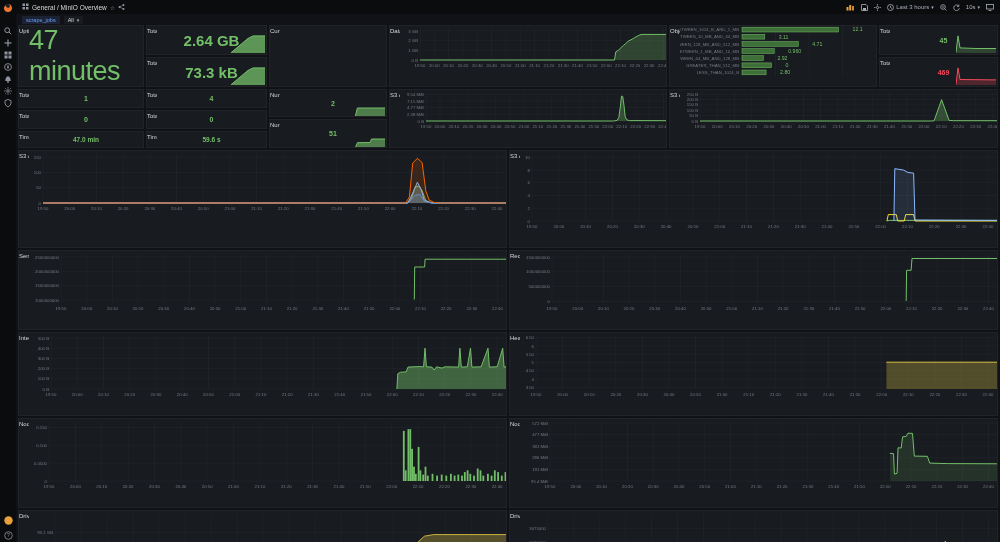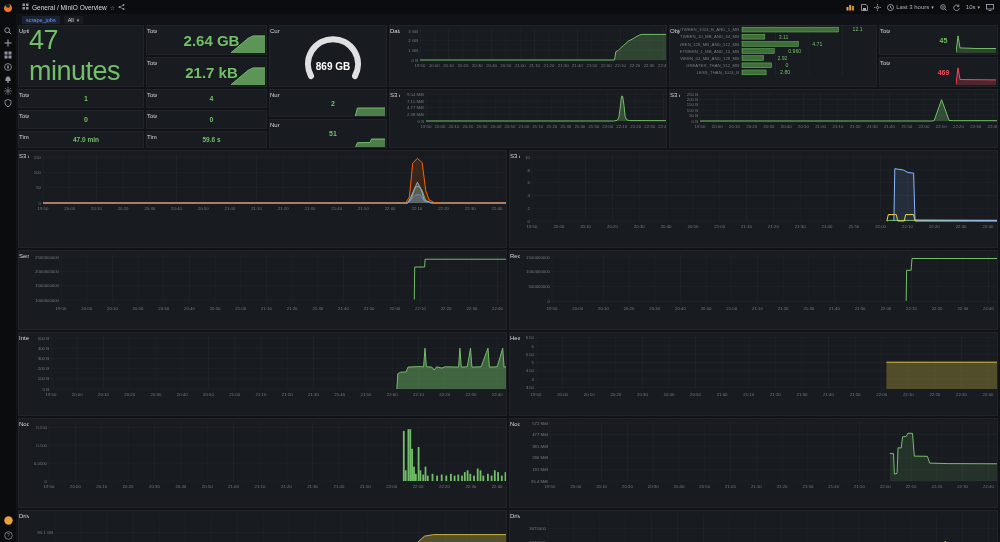--- a/index.html
+++ b/index.html
@@ -206,21 +206,21 @@
 <div class="panel" style="left:146px;top:25px;width:121px;height:30px">
   <div class="ptitle">Total S3 Traffic Inbound</div>
   <div class="statv mid">2.64 GB</div>
   <div class="spark" style="right:1px;bottom:1px;width:34px;height:18px"><svg width="34" height="18">
         <polygon points="0.0,18.0 0.0,17.7 17.0,3.4 22.1,0.9 34.0,0.9 34.0,18.0" fill="#73bf69" opacity="0.75"></polygon>
         <polyline points="0.0,17.7 17.0,3.4 22.1,0.9 34.0,0.9" fill="none" stroke="#73bf69" stroke-width="1"></polyline>
       </svg></div>
 </div>
 <div class="panel" style="left:146px;top:57px;width:121px;height:30px">
   <div class="ptitle">Total S3 Traffic Outbound</div>
-  <div class="statv mid">21.7 kB</div>
+  <div class="statv mid">73.3 kB</div>
   <div class="spark" style="right:1px;bottom:1px;width:34px;height:18px"><svg width="34" height="18">
         <polygon points="0.0,18.0 0.0,17.7 17.0,3.4 22.1,0.9 34.0,0.9 34.0,18.0" fill="#73bf69" opacity="0.75"></polygon>
         <polyline points="0.0,17.7 17.0,3.4 22.1,0.9 34.0,0.9" fill="none" stroke="#73bf69" stroke-width="1"></polyline>
       </svg></div>
 </div>
 <div class="panel" style="left:18px;top:89px;width:126px;height:19px">
   <div class="ptitle">Total Online Servers</div>
   <div class="statv sml">1</div>
 </div>
 <div class="panel" style="left:146px;top:89px;width:121px;height:19px">
@@ -239,27 +239,20 @@
   <div class="ptitle">Time Since Last Heal Activity</div>
   <div class="statv tiny">47.0 min</div>
 </div>
 <div class="panel" style="left:146px;top:131px;width:121px;height:17px">
   <div class="ptitle">Time Since Last Scan Activity</div>
   <div class="statv tiny">59.6 s</div>
 </div>
 
 <div class="panel" style="left:269px;top:25px;width:118px;height:62px">
   <div class="ptitle">Current Usable Capacity</div>
-  <div class="chart" style="display:flex;align-items:center;justify-content:center">
-    <svg width="72" height="48">
-      <path d="M 14 44 A 25 25 0 1 1 58 44" fill="none" stroke="#30333a" stroke-width="6" stroke-linecap="round"></path>
-      <path d="M 14 44 A 25 25 0 1 1 58 44" fill="none" stroke="#dfe0e2" stroke-width="6" stroke-linecap="round"></path>
-      <text x="36" y="38" text-anchor="middle" font-size="10" font-weight="bold" fill="#ffffff">869 GB</text>
-    </svg>
-  </div>
 </div>
 <div class="panel" style="left:269px;top:89px;width:118px;height:28px">
   <div class="ptitle">Number of Buckets</div>
   <div class="statv sml">2</div>
   <div class="spark" style="right:1px;bottom:1px;width:30px;height:11px"><svg width="30" height="11">
         <polygon points="0.0,11.0 0.0,10.5 2.4,1.0 30.0,1.0 30.0,11.0" fill="#73bf69" opacity="0.6"></polygon>
         <polyline points="0.0,10.5 2.4,1.0 30.0,1.0" fill="none" stroke="#73bf69" stroke-width="1"></polyline>
       </svg></div>
 </div>
 <div class="panel" style="left:269px;top:119px;width:118px;height:29px">

